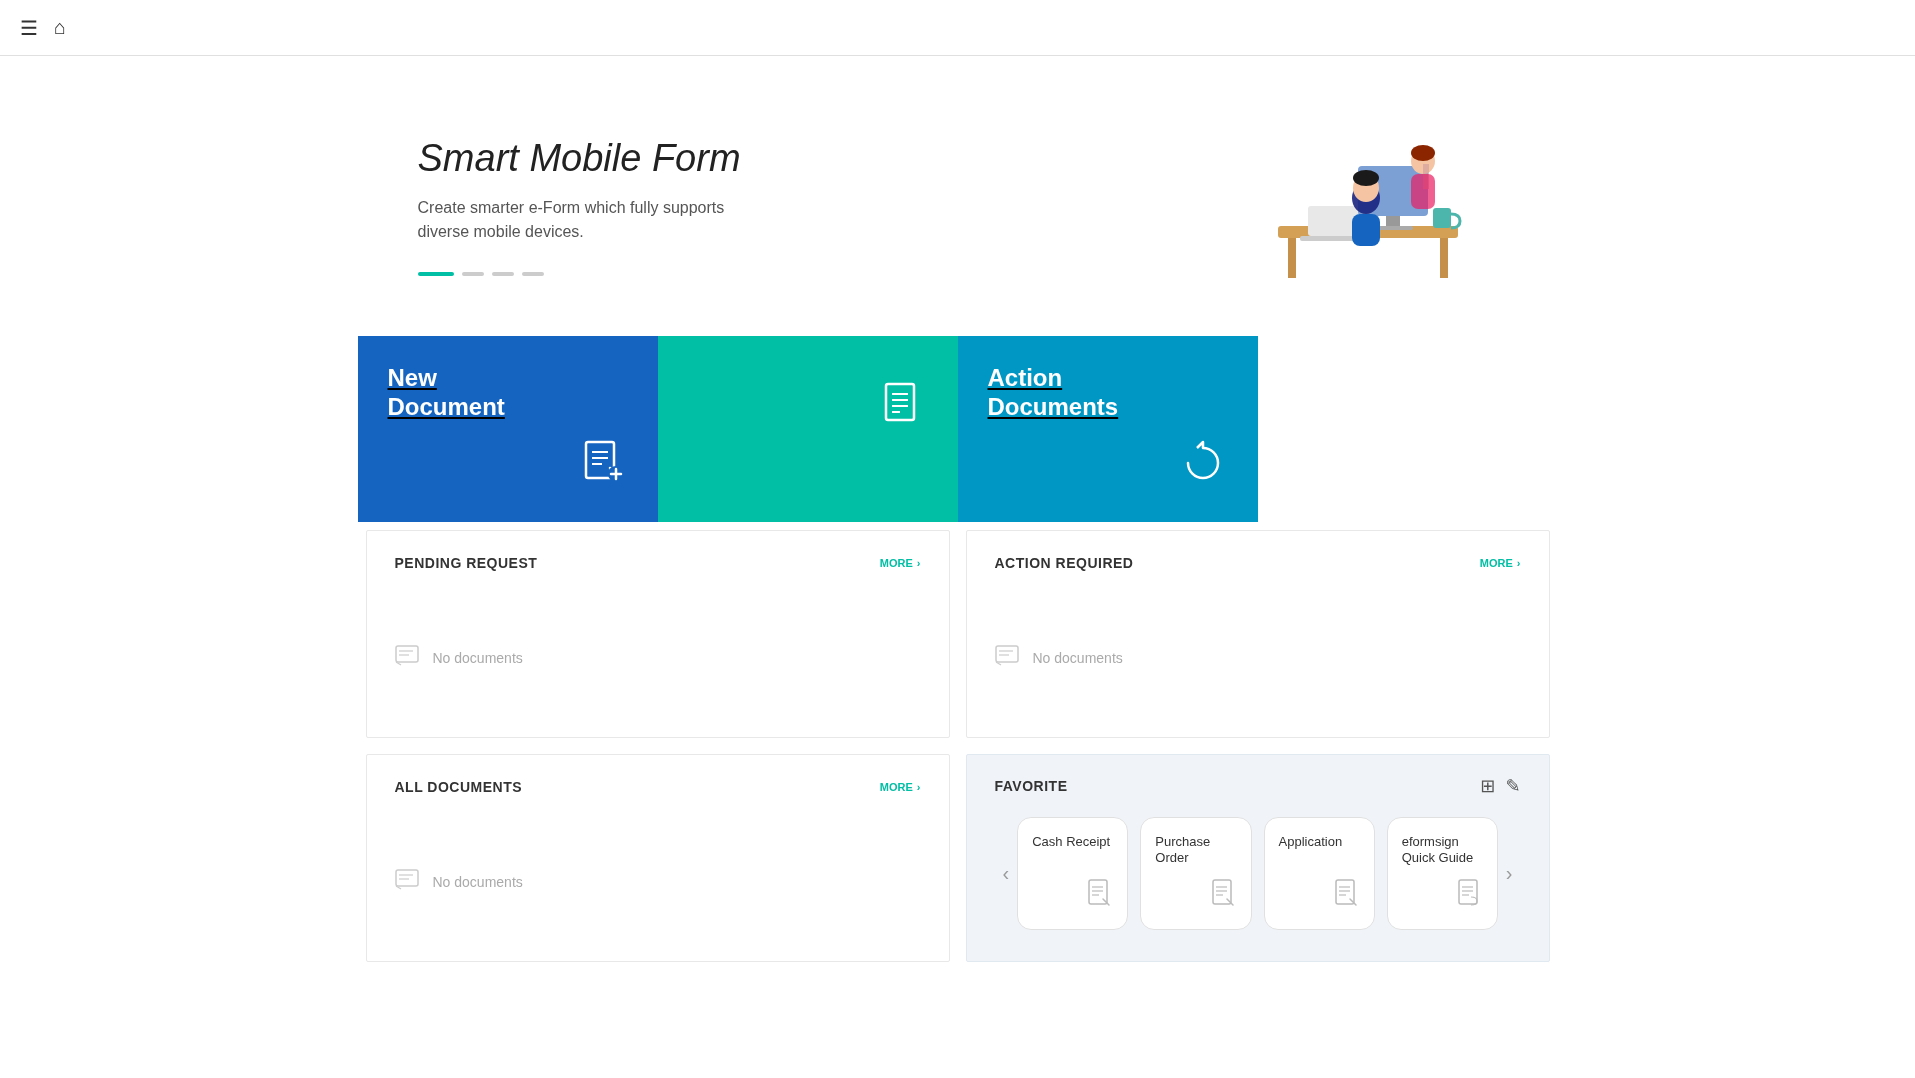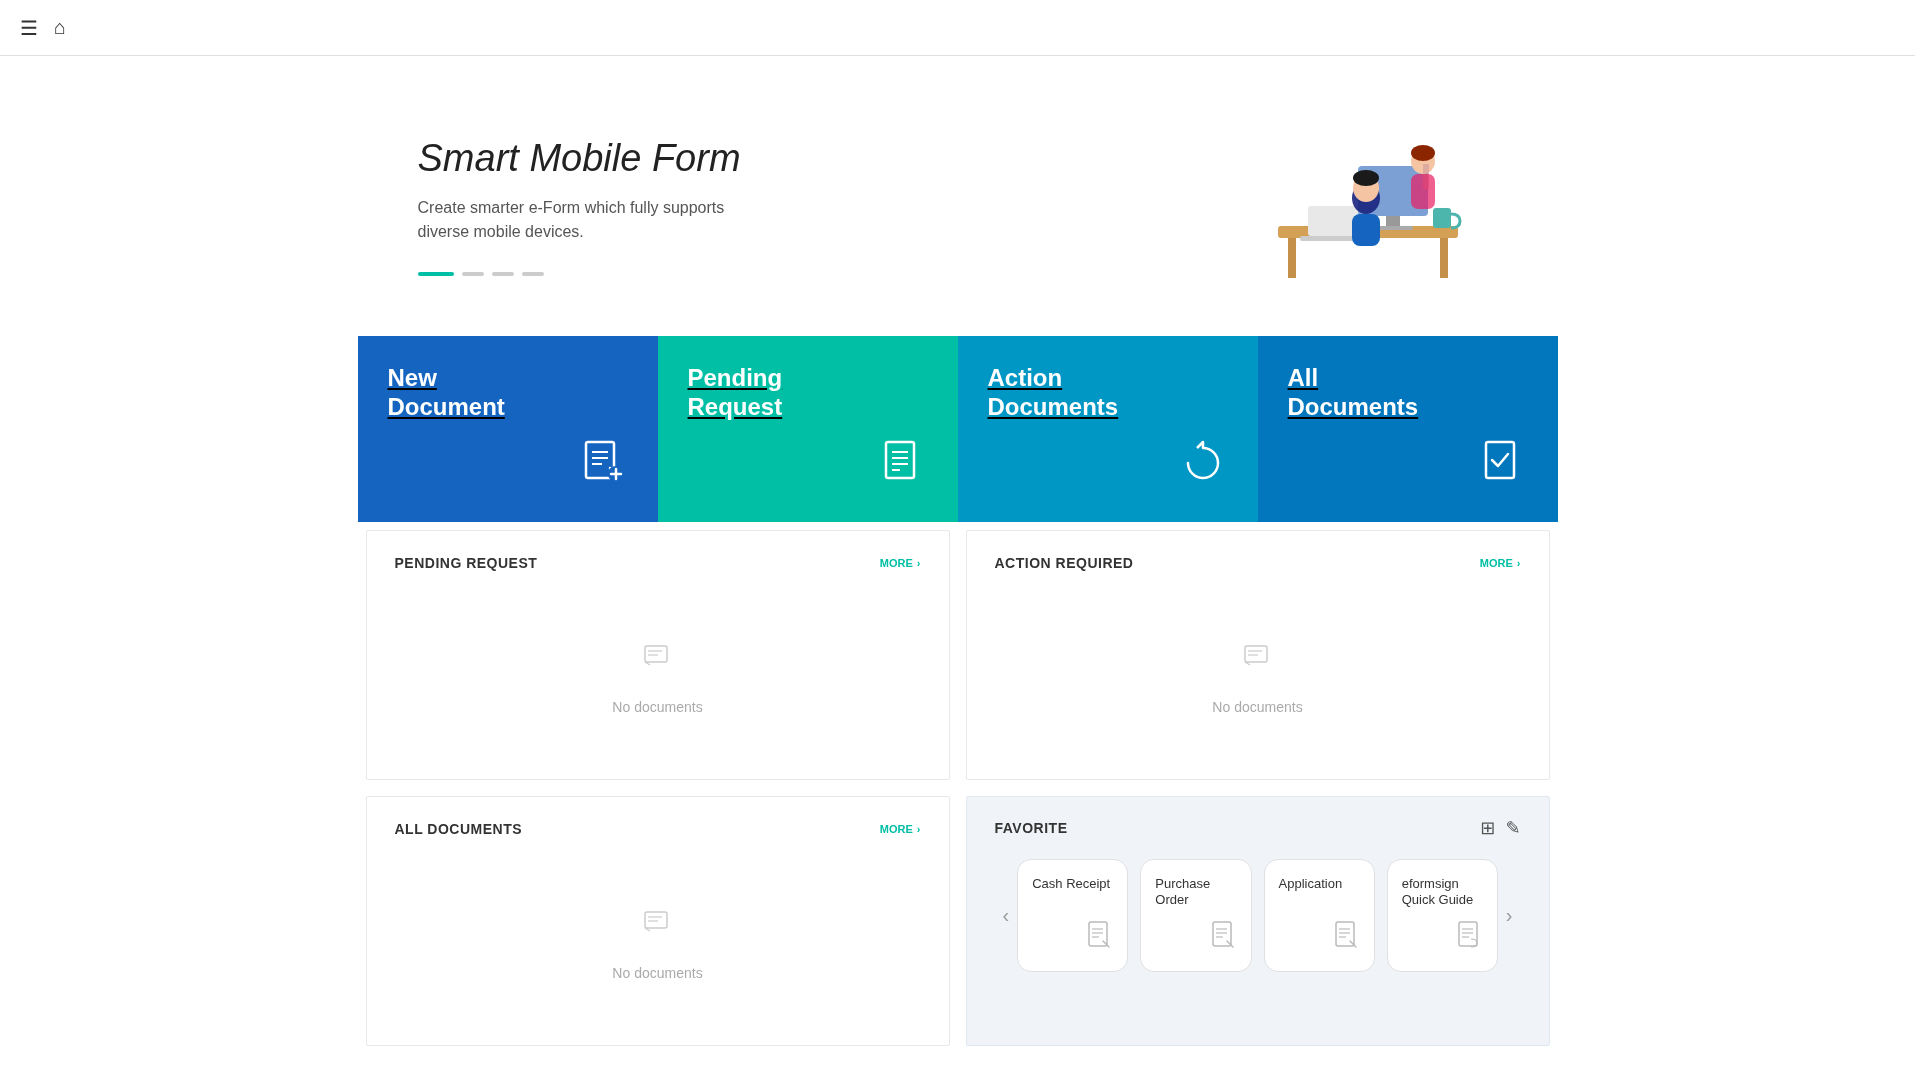--- a/index.html
+++ b/index.html
@@ -135,24 +135,23 @@
       font-weight: 600;
       cursor: pointer;
       display: flex;
       align-items: center;
       gap: 4px;
     }
     .no-docs-area {
       display: flex;
       align-items: center;
       justify-content: flex-start;
-      gap: 26px;
+      gap: 10px;
       padding: 40px 0;
       color: #aaa;
-      flex-direction: column;
     }
     .no-docs-icon { font-size: 22px; }
     .no-docs-text { font-size: 14px; color: #aaa; }
 
     
     .bottom-grid {
       display: grid;
       grid-template-columns: 1fr 1fr;
       gap: 0;
     }
@@ -311,23 +310,20 @@
             <line x1="14" y1="20" x2="30" y2="20" stroke="white" stroke-width="2"></line>
             <line x1="14" y1="26" x2="24" y2="26" stroke="white" stroke-width="2"></line>
             <path d="M32 30 L42 40" stroke="white" stroke-width="2.5" stroke-linecap="round"></path>
             <circle cx="38" cy="36" r="8" fill="#1565c0" stroke="white" stroke-width="0"></circle>
             <path d="M33 36 L43 36 M38 31 L38 41" stroke="white" stroke-width="2.5" stroke-linecap="round"></path>
           </svg>
         </div>
       </div>
 
       <div class="nav-tile tile-pending">
-        <div class="nav-tile-title">
-          <span>Pending</span><br><span>Request</span>
-        </div>
         <div class="nav-tile-icon">
           <svg width="50" height="50" viewBox="0 0 50 50" fill="none" xmlns="http://www.w3.org/2000/svg">
             <rect x="8" y="4" width="28" height="36" rx="2" stroke="white" stroke-width="2.5" fill="none"></rect>
             <line x1="14" y1="14" x2="30" y2="14" stroke="white" stroke-width="2"></line>
             <line x1="14" y1="20" x2="30" y2="20" stroke="white" stroke-width="2"></line>
             <line x1="14" y1="26" x2="30" y2="26" stroke="white" stroke-width="2"></line>
             <line x1="14" y1="32" x2="22" y2="32" stroke="white" stroke-width="2"></line>
           </svg>
         </div>
       </div>
@@ -337,31 +333,20 @@
           <span>Action</span><br><span>Documents</span>
         </div>
         <div class="nav-tile-icon">
           <svg width="50" height="50" viewBox="0 0 50 50" fill="none" xmlns="http://www.w3.org/2000/svg">
             <path d="M25 10 A15 15 0 1 1 10 25" stroke="white" stroke-width="2.5" stroke-linecap="round" fill="none"></path>
             <polyline points="25,10 25,4 19,10" stroke="white" stroke-width="2.5" stroke-linejoin="round" fill="none"></polyline>
           </svg>
         </div>
       </div>
 
-      <div class="nav-tile tile-all-docs">
-        <div class="nav-tile-title">
-          <span>All</span><br><span>Documents</span>
-        </div>
-        <div class="nav-tile-icon">
-          <svg width="50" height="50" viewBox="0 0 50 50" fill="none" xmlns="http://www.w3.org/2000/svg">
-            <rect x="8" y="4" width="28" height="36" rx="2" stroke="white" stroke-width="2.5" fill="none"></rect>
-            <polyline points="14,22 20,28 30,16" stroke="white" stroke-width="2.5" stroke-linecap="round" stroke-linejoin="round" fill="none"></polyline>
-          </svg>
-        </div>
-      </div>
     </div>
 
     <div class="sections-grid">
 
       <div class="section-card">
         <div class="section-header">
           <span class="section-title">PENDING REQUEST</span>
           <span class="section-more">
             <span>MORE</span>
             <span>›</span>

